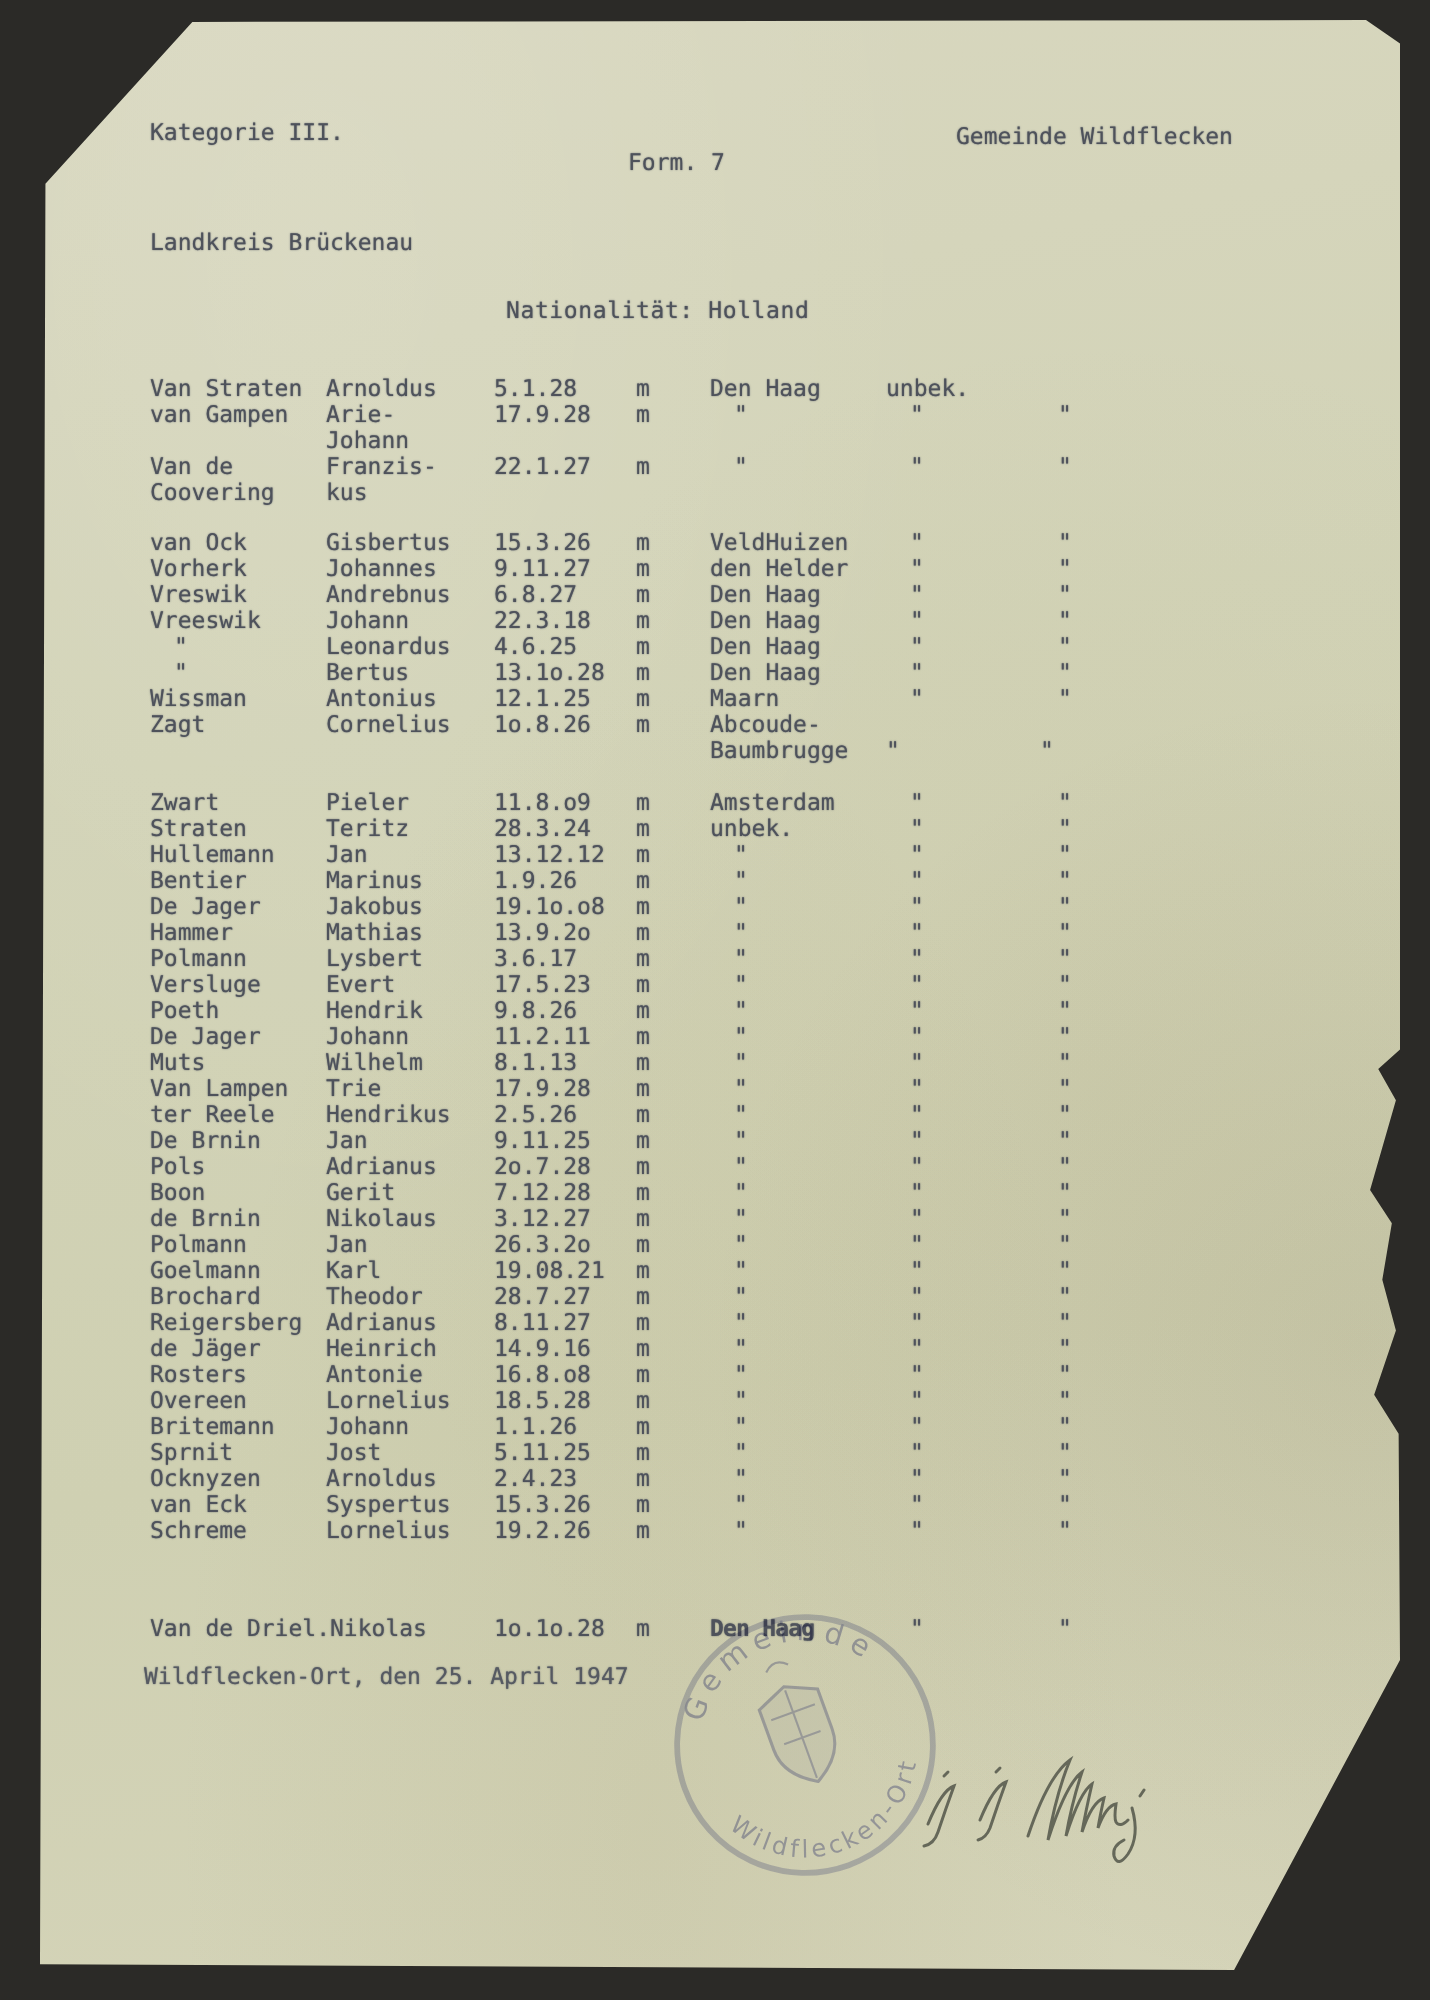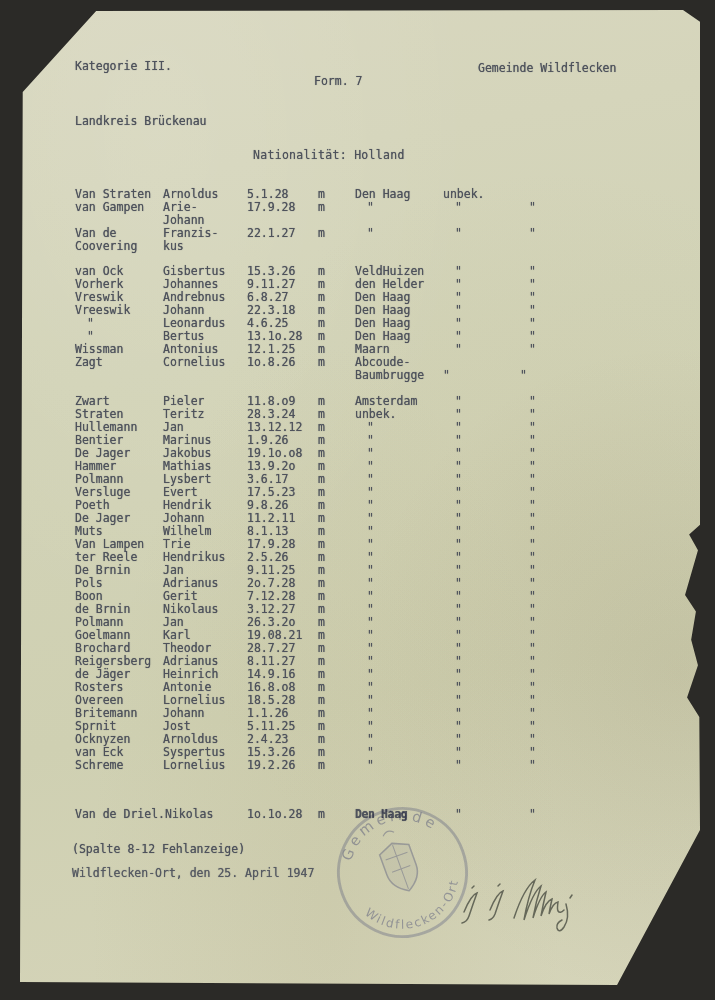--- a/index.html
+++ b/index.html
@@ -443,21 +443,20 @@
               <div class="tcell c2"><div class="tline"></div></div>
               <div class="tcell c3"><div class="tline">1o.1o.28</div></div>
               <div class="tcell c4"><div class="tline">m</div></div>
               <div class="tcell c5"><div class="tline">Den Haag</div></div>
               <div class="tcell c6 q"><div class="tline">"</div></div>
               <div class="tcell c7 q"><div class="tline">"</div></div>
             </div>
           </div>
         </div>
 
-      <div class="f-note">(Spalte 8-12 Fehlanzeige)</div>
       <div class="f-datum">Wildflecken-Ort, den 25. April 1947</div>
     </div>
 
     <svg class="stamp" viewBox="0 0 160 160">
       <circle cx="80" cy="80" r="66" fill="none" stroke="#8e91c4" stroke-width="3" opacity="0.55"></circle>
       <defs>
         <path id="arcTop" d="M 26,80 A 54,54 0 0 1 134,80" fill="none"></path>
         <path id="arcBot" d="M 22,80 A 58,58 0 0 0 138,80" fill="none"></path>
       </defs>
       <text font-size="15" fill="#8e91c4" opacity="0.8" letter-spacing="4" font-family="DejaVu Sans, sans-serif">

